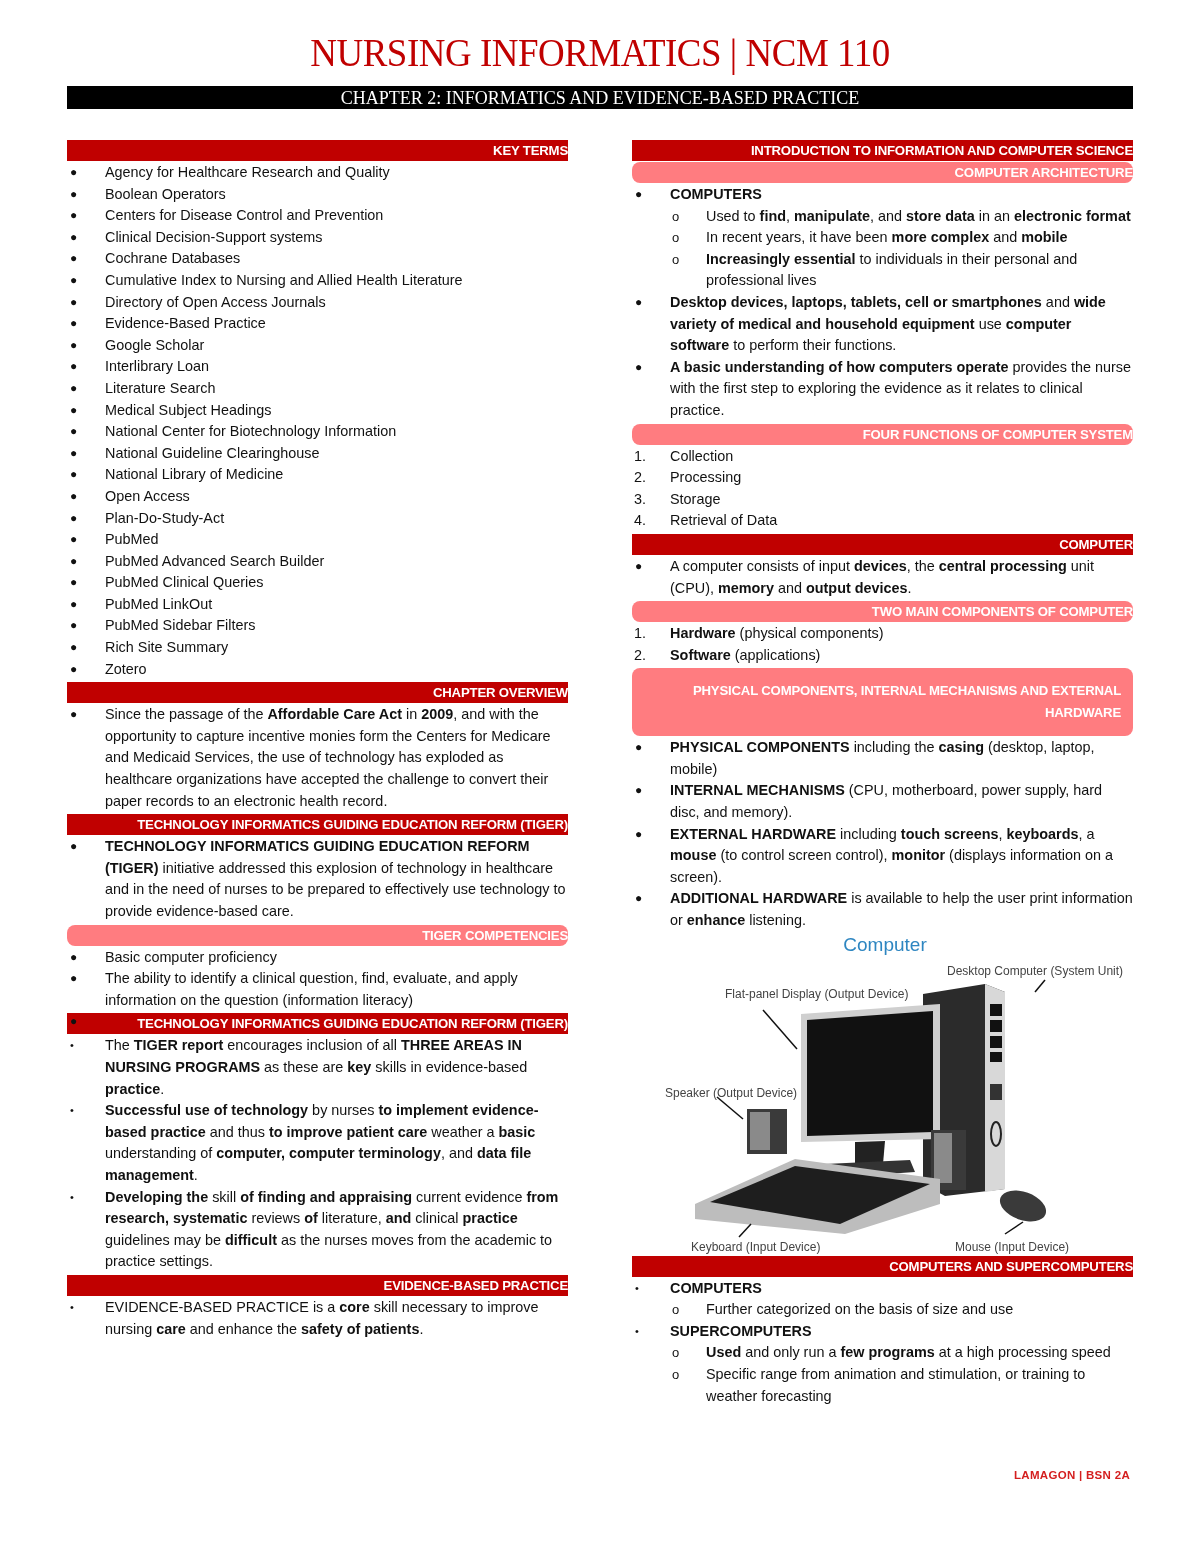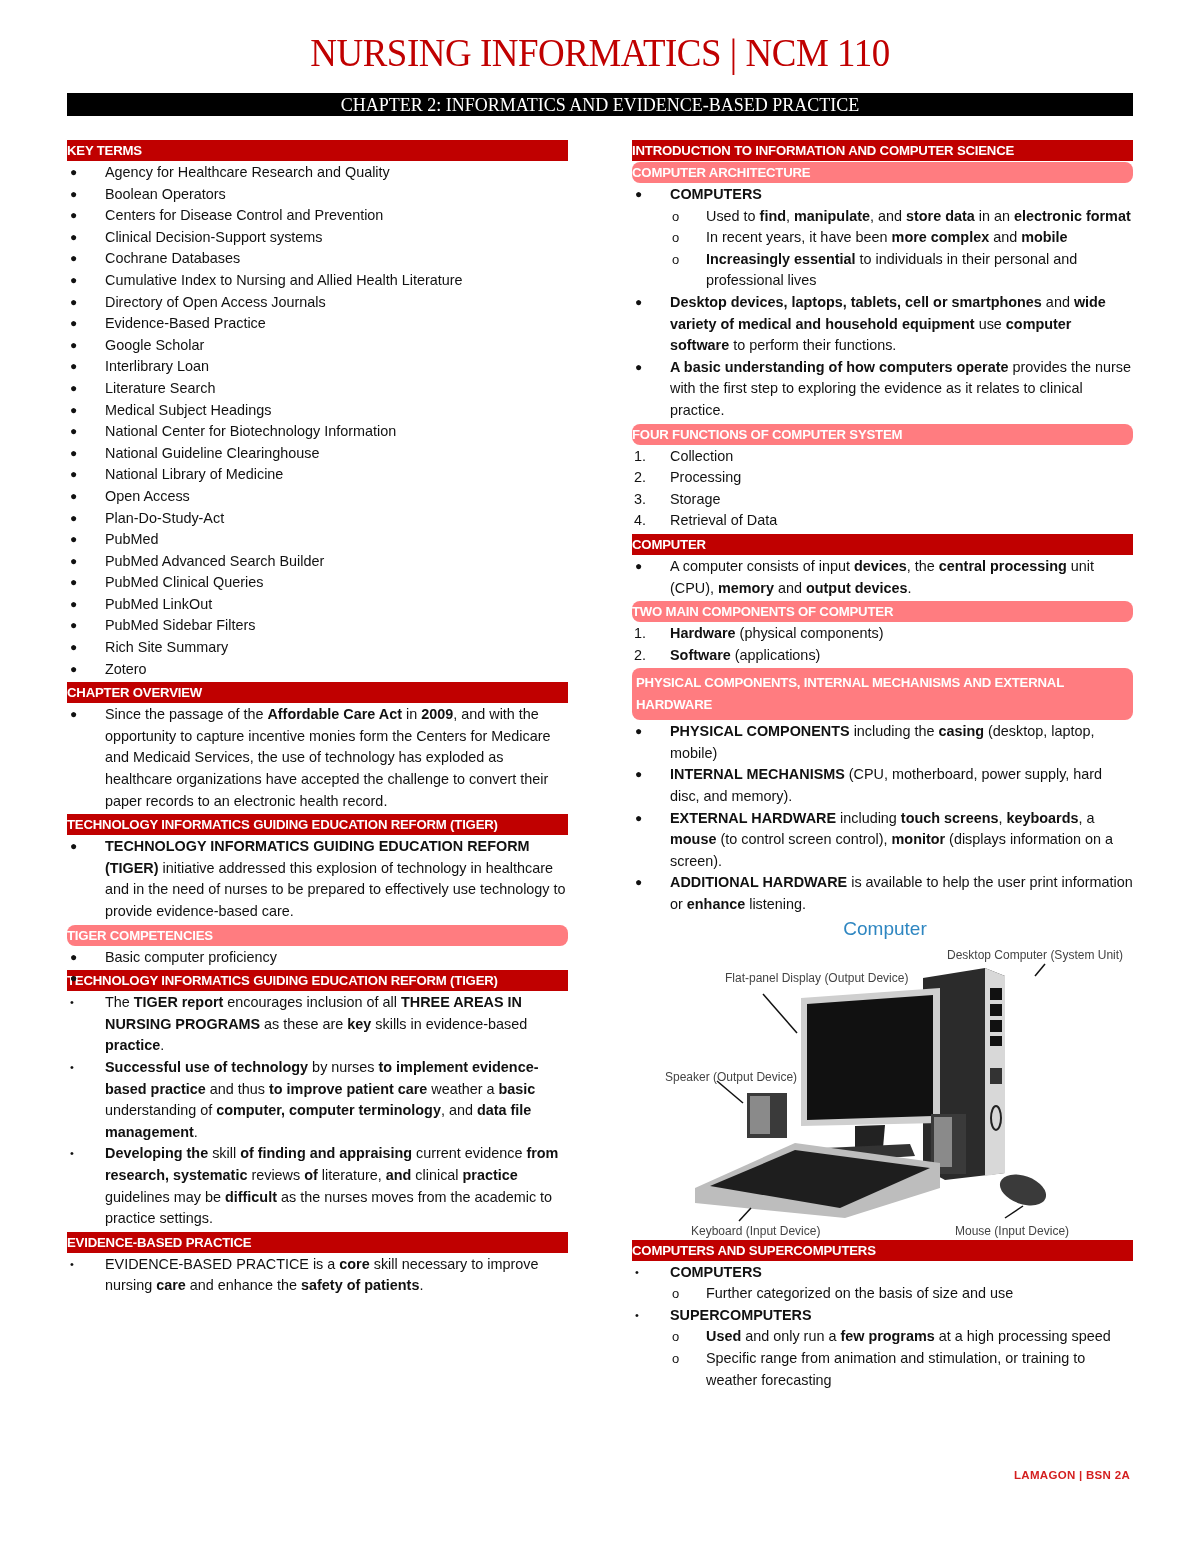--- a/index.html
+++ b/index.html
@@ -1,31 +1,31 @@
 <!DOCTYPE html>
 <html><head>
 <meta charset="utf-8">
 <style>
   html, body { margin: 0; padding: 0; background: #ffffff; }
   body { width: 1200px; height: 1553px; position: relative; overflow: hidden;
          font-family: "Liberation Sans", "DejaVu Sans", sans-serif; color: #111; }
   .page-title { position: absolute; left: 0; top: 28px; width: 1200px; text-align: center;
          font-family: "Liberation Serif", "DejaVu Serif", serif; font-size: 41px; color: #c00000;
          letter-spacing: -0.5px; transform: scaleX(0.9); transform-origin: center; }
-  .chapter-bar { position: absolute; left: 67px; top: 93px; width: 1066px; height: 23px;
+  .chapter-bar { position: absolute; left: 67px; top: 86px; width: 1066px; height: 23px;
          background: #000; color: #fff; text-align: center; line-height: 24px;
          font-family: "Liberation Serif", "DejaVu Serif", serif; font-size: 18px; }
   .col { position: absolute; top: 140px; width: 501px; }
   .col.left { left: 67px; }
   .col.right { left: 632px; }
-  .hdr { text-align: left; color: #fff; font-weight: bold; font-size: 13.2px;
+  .hdr { text-align: right; color: #fff; font-weight: bold; font-size: 13.2px;
          line-height: 21px; margin: 0 0 1px 0; letter-spacing: -0.2px; }
   .hdr.red { background: #c00000; }
   .hdr.pink { background: #ff7c80; border-radius: 8px; }
-  .hdr.two-line { line-height: 22px; padding: 4px; }
+  .hdr.two-line { line-height: 22px; padding: 12px; }
   ul.items, ol.items { margin: 0 0 2px 0; padding: 0; list-style: none; }
   .item { position: relative; padding-left: 38px; font-size: 14.4px; line-height: 21.6px;
           margin: 0; }
   .item .bullet { position: absolute; left: 3px; top: 0; width: 20px; font-size: 12px; }
   .item .bullet.small { font-size: 11px; }
   .item .num { position: absolute; left: 2px; top: 0; font-size: 14.4px; }
   .sub { position: relative; padding-left: 74px; font-size: 14.4px; line-height: 21.6px; }
   .sub .circle { position: absolute; left: 40px; top: 0; font-size: 13px; }
   b { font-weight: bold; }
   .figure { position: relative; width: 460px; height: 318px; margin: 2px 0 4px 23px; }
@@ -82,21 +82,21 @@
   <ul class="items">
     <li class="item">
       <span class="bullet">●</span>
       <b>TECHNOLOGY INFORMATICS GUIDING EDUCATION REFORM (TIGER)</b><span> initiative addressed this explosion of technology in healthcare and in the need of nurses to be prepared to effectively use technology to provide evidence-based care.</span>
     </li>
   </ul>
 
   <div class="hdr pink">TIGER COMPETENCIES</div>
   <ul class="items">
     <li class="item"><span class="bullet">●</span><span>Basic computer proficiency</span></li>
-    <li class="item"><span class="bullet">●</span></li>
+    <li class="item"><span class="bullet">●</span><span>The ability to identify a clinical question, find, evaluate, and apply information on the question (information literacy)</span></li>
     <li class="item"><span class="bullet">●</span></li>
   </ul>
 
   <div class="hdr red">TECHNOLOGY INFORMATICS GUIDING EDUCATION REFORM (TIGER)</div>
   <ul class="items">
     <li class="item">
       <span class="bullet small">•</span>
       <span>The </span><b>TIGER report</b><span> encourages inclusion of all </span><b>THREE AREAS IN NURSING PROGRAMS</b><span> as these are </span><b>key</b><span> skills in evidence-based </span><b>practice</b><span>.</span>
     </li>
     <li class="item">

